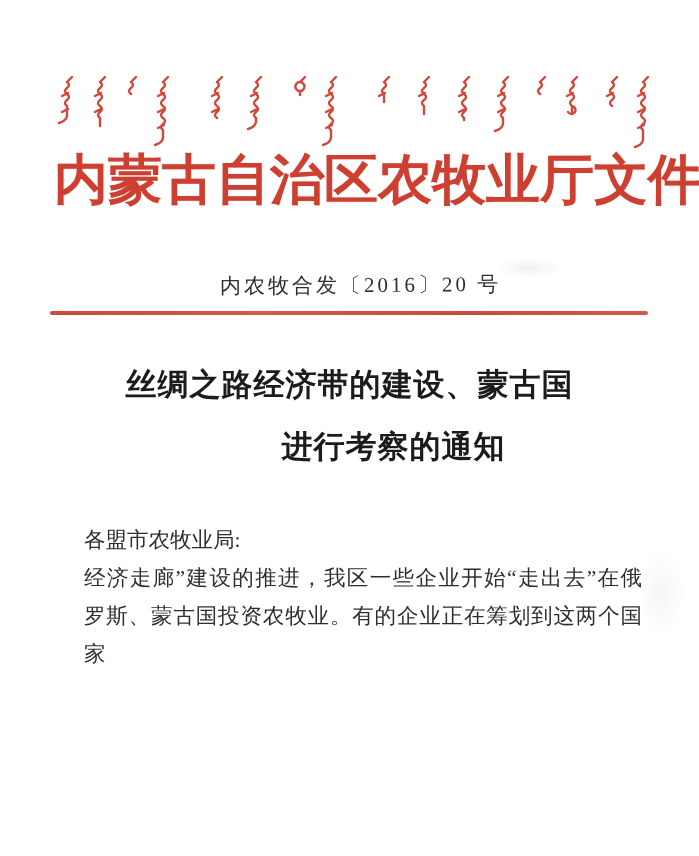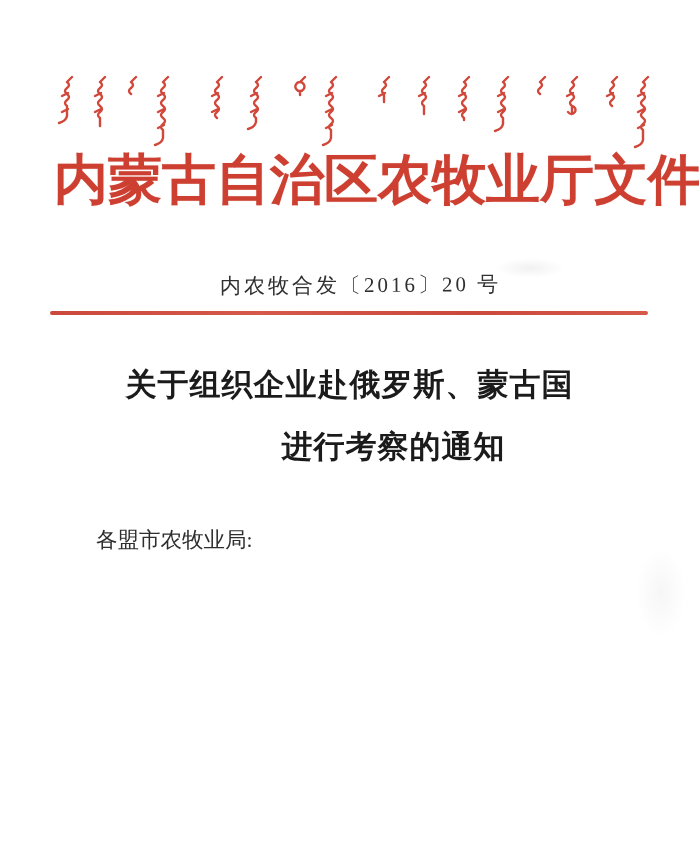--- a/index.html
+++ b/index.html
@@ -55,21 +55,20 @@
   .doctitle.l2{top:428px;margin-left:44px;}
   
   .bodytext{
     position:absolute;left:84px;top:521px;width:558px;
     font-size:21.5px;line-height:38px;color:var(--body-ink);
   }
   .bline{
     height:38px;overflow:visible;
     text-align:justify;text-align-last:justify;
     text-justify:inter-character;
-    margin-left:12px;
   }
   .bline.salutation{text-align:left;text-align-last:left;}
   .bline.indent{padding-left:43px;}
   
   .smudge{position:absolute;pointer-events:none;border-radius:50%;}
   .smudge.s1{left:495px;top:258px;width:70px;height:20px;
     background:radial-gradient(ellipse at center,rgba(120,120,120,.10),rgba(120,120,120,0) 70%);}
   .smudge.s2{left:636px;top:548px;width:50px;height:90px;
     background:radial-gradient(ellipse at center,rgba(130,130,130,.07),rgba(130,130,130,0) 70%);}
 </style>
@@ -96,23 +95,25 @@
       <span>业</span>
       <span>厅</span>
       <span>文</span>
       <span>件</span>
     </div>
 
   <div class="docnum">内农牧合发〔2016〕20 号</div>
 
   <div class="rule"></div>
 
-  <div class="doctitle l1">关于组织企业赴俄罗斯、蒙古国</div>
+  <div class="doctitle l1">丝绸之路经济带的建设、蒙古国</div>
   <div class="doctitle l2">进行考察的通知</div>
 
   <div class="bodytext">
     <div class="bline salutation">各盟市农牧业局:</div>
+    <div class="bline">经济走廊”建设的推进，我区一些企业开始“走出去”在俄</div>
+    <div class="bline">罗斯、蒙古国投资农牧业。有的企业正在筹划到这两个国家</div>
   </div>
 
   <div class="smudge s1"></div>
   <div class="smudge s2"></div>
 
 </div>
 
 </body></html>

